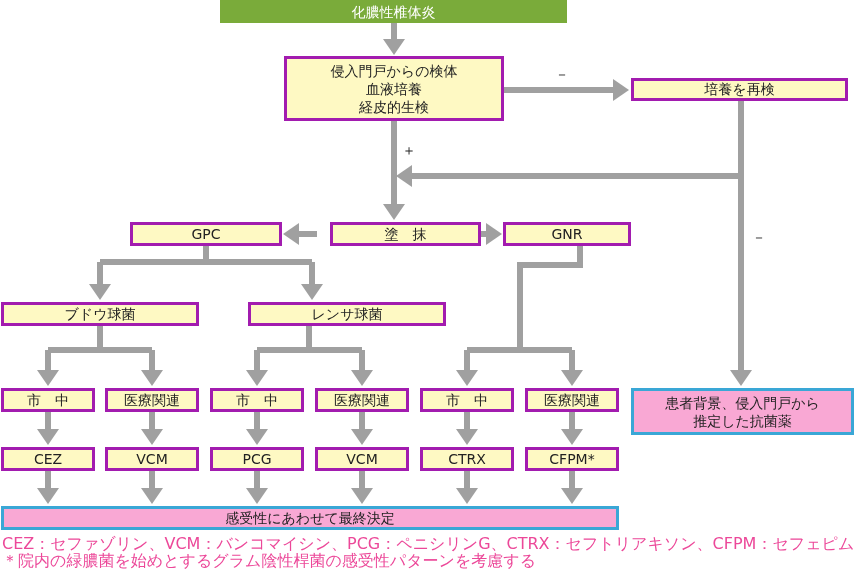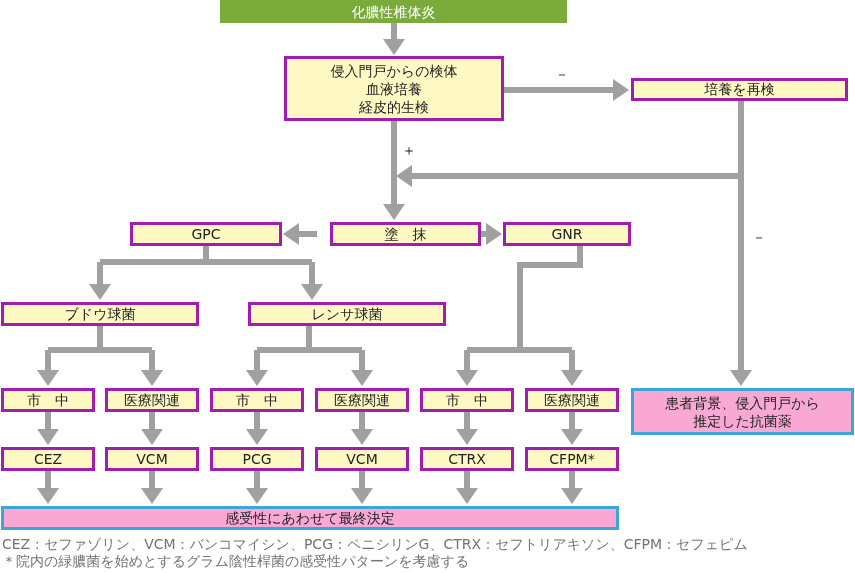--- a/index.html
+++ b/index.html
@@ -5,21 +5,21 @@
   html, body { margin: 0; padding: 0; background: #ffffff; }
   body { width: 855px; height: 573px; position: relative; overflow: hidden;
          font-family: "DejaVu Sans", "Liberation Sans", sans-serif; color: #222; }
   #arrows { position: absolute; left: 0; top: 0; }
   .node { position: absolute; box-sizing: border-box; display: flex; align-items: center;
           justify-content: center; text-align: center; font-size: 14px; line-height: 18px; }
   .green { background: #fef9c3; border: 3px solid #a21caf; }
   .blue { background: #f9a8d4; border: 3px solid #3aa7d6; }
   .dark { background: #7aab3a; color: #fff; border: none; }
   .label { position: absolute; font-size: 14px; color: #222; }
-  .foot { position: absolute; left: 2px; font-size: 14px; line-height: 16px; color: #737373; white-space: nowrap; }
+  .foot { position: absolute; left: 2px; font-size: 16px; line-height: 16px; color: #ec4899; white-space: nowrap; }
   .ml { white-space: pre-line; }
 </style>
 </head>
 <body>
 
 <svg id="arrows" width="855" height="573">
     <polyline points="394,23 394,41" fill="none" stroke="#a0a0a0" stroke-width="6" stroke-linejoin="miter"></polyline>
     <polygon points="383,39 405,39 394,55" fill="#a0a0a0"></polygon>
     <polyline points="504,90 615,90" fill="none" stroke="#a0a0a0" stroke-width="6" stroke-linejoin="miter"></polyline>
     <polygon points="613,79 613,101 629,90" fill="#a0a0a0"></polygon>

